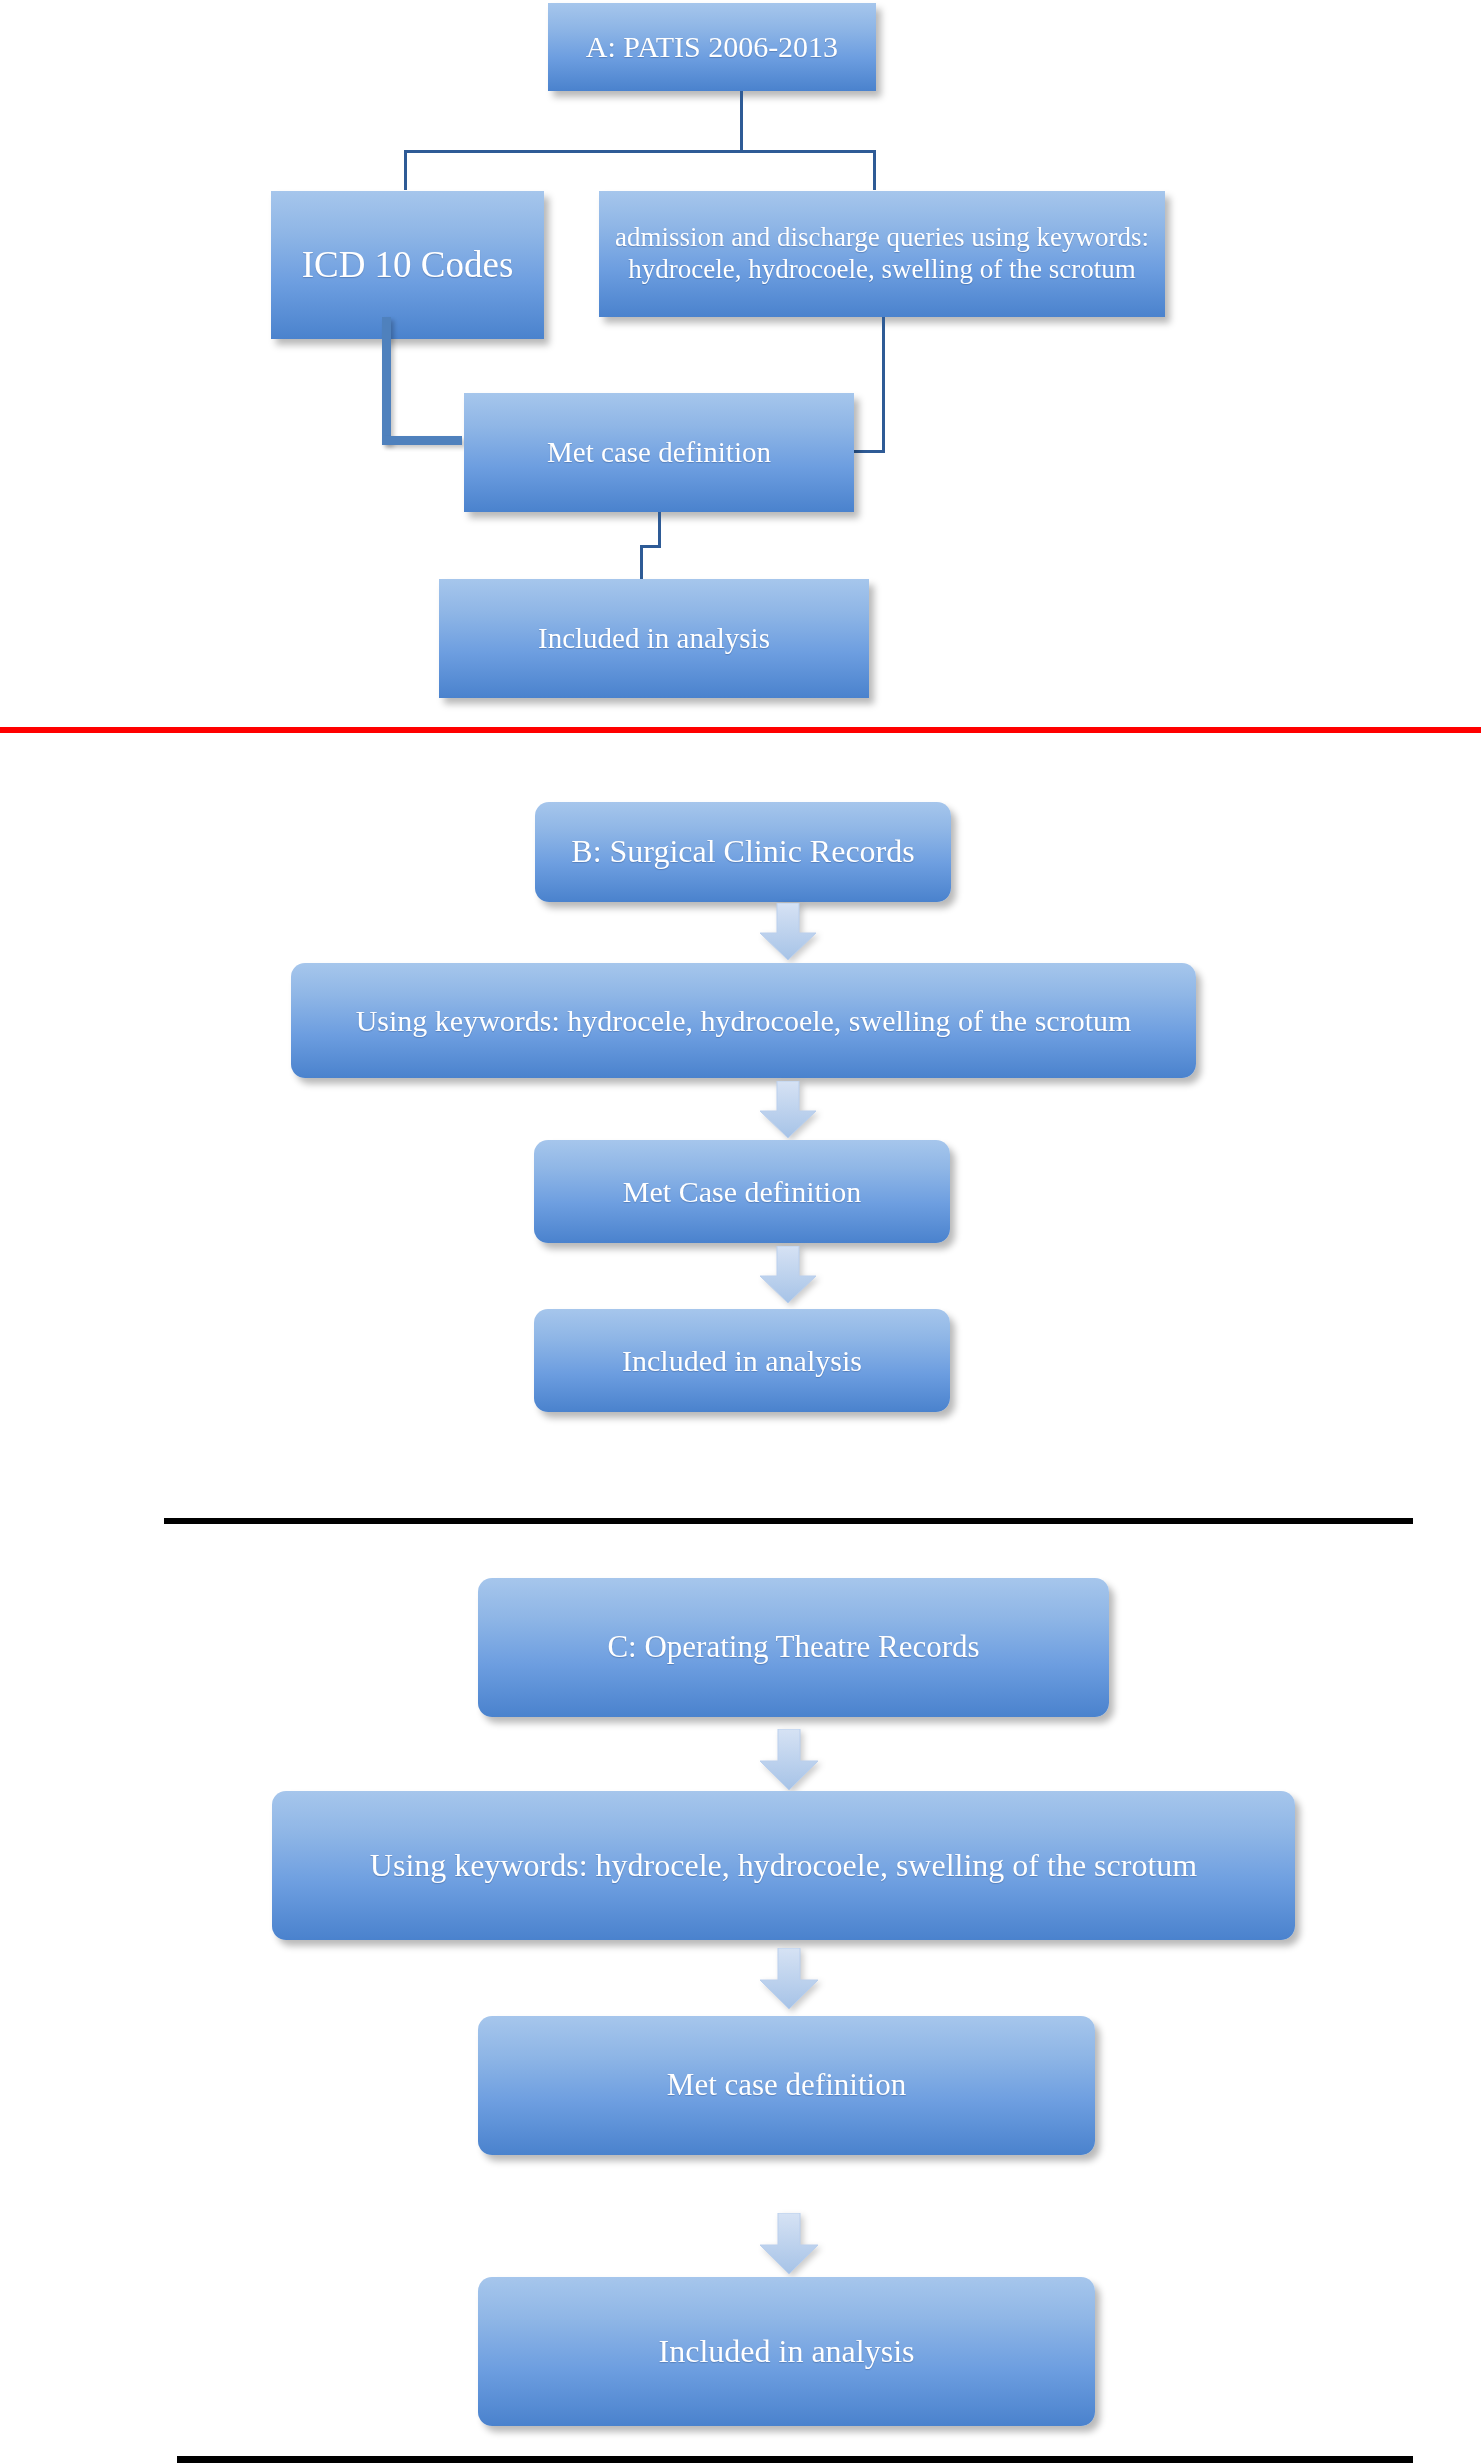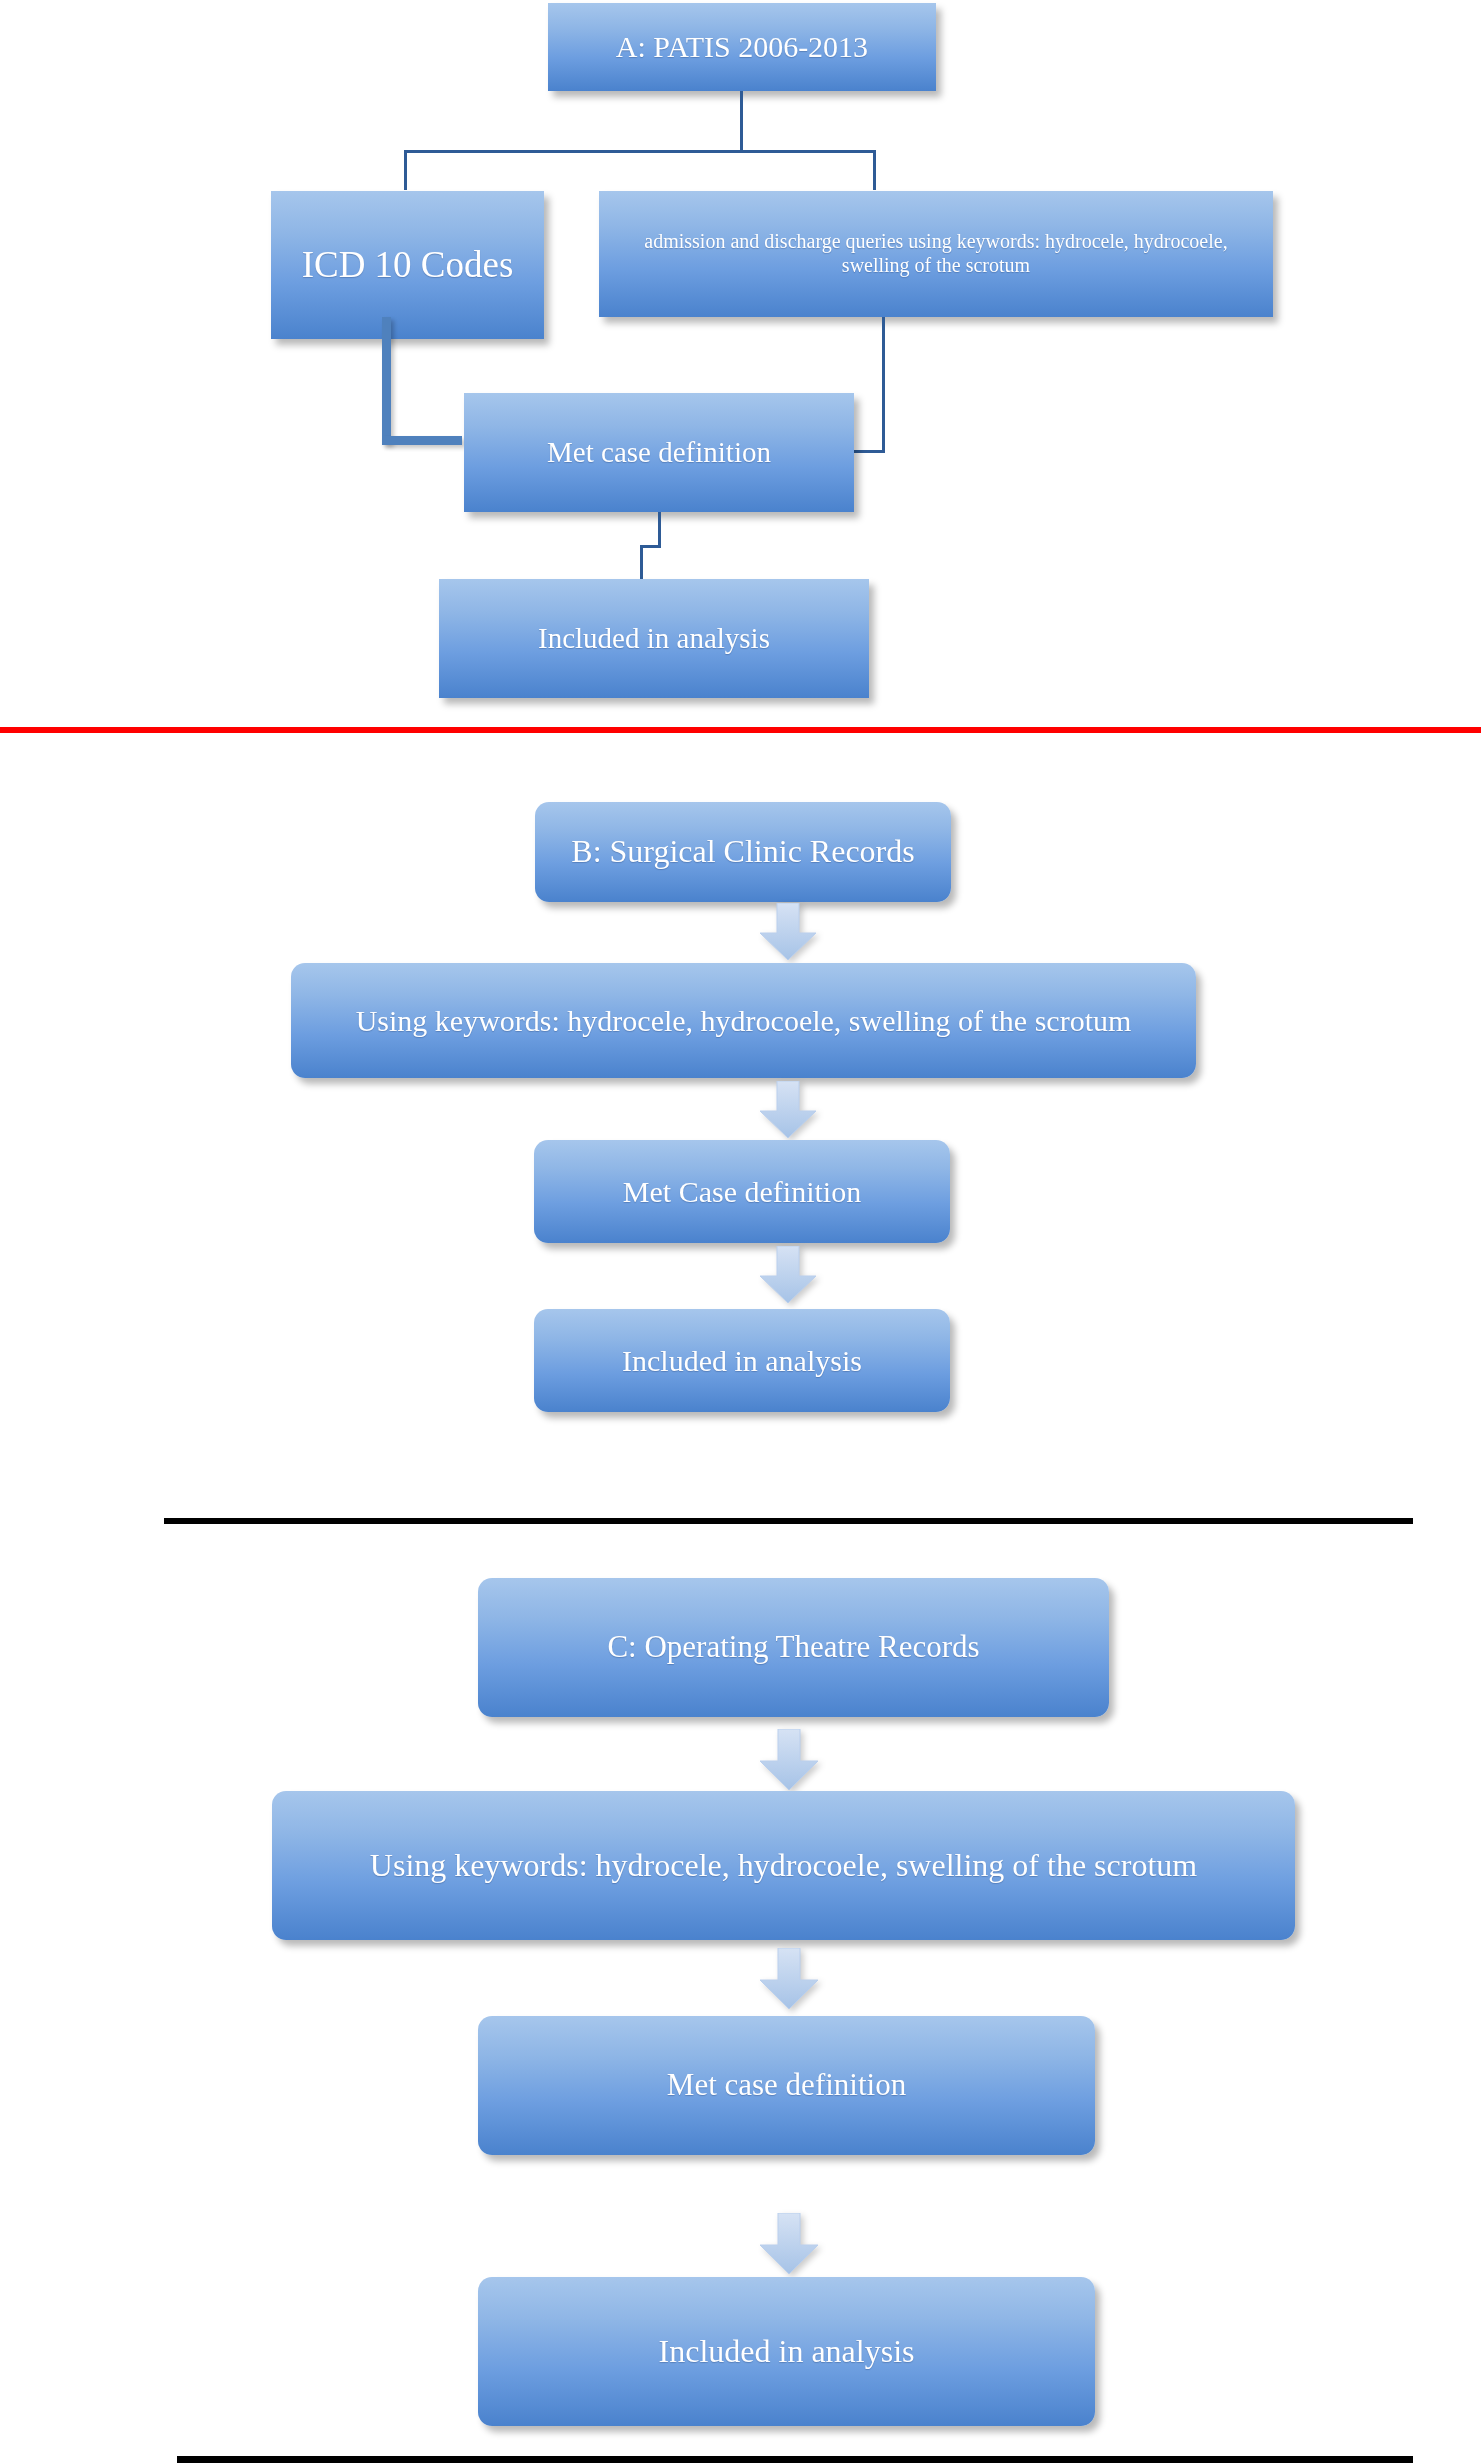--- a/index.html
+++ b/index.html
@@ -37,34 +37,34 @@
   .arrow svg{display:block;}
 
   
   .rule{position:absolute;}
   .rule-red{background:#ff0000;}
   .rule-black{background:#000000;}
 </style>
 </head>
 <body>
 
-<div class="box sharp" style="left:548px;top:3px;width:388px;height:88px;font-size:30px;">
+<div class="box sharp" style="left:548px;top:3px;width:328px;height:88px;font-size:30px;">
   <span>A: PATIS 2006-2013</span>
 </div>
 
 <div class="ln lnv" style="left:740px;top:91px;width:3px;height:62px;"></div>
 <div class="ln lnh" style="left:404px;top:150px;width:472px;height:3px;"></div>
 <div class="ln lnv" style="left:404px;top:150px;width:3px;height:40px;"></div>
 <div class="ln lnv" style="left:873px;top:150px;width:3px;height:40px;"></div>
 
 <div class="box sharp" style="left:271px;top:191px;width:273px;height:148px;font-size:37px;">
   <span>ICD 10 Codes</span>
 </div>
 
-<div class="box sharp" style="left:599px;top:191px;width:674px;height:126px;font-size:20px;">
+<div class="box sharp" style="left:599px;top:191px;width:566px;height:126px;font-size:27px;">
   <span>admission and discharge queries using keywords: hydrocele, hydrocoele, swelling of the scrotum</span>
 </div>
 
 <div class="thick thickv" style="left:382px;top:317px;width:9px;height:127px;"></div>
 <div class="thick thickh" style="left:382px;top:436px;width:80px;height:9px;"></div>
 
 <div class="ln lnv" style="left:882px;top:317px;width:3px;height:135px;"></div>
 <div class="ln lnh" style="left:853px;top:450px;width:32px;height:3px;"></div>
 
 <div class="box sharp" style="left:464px;top:393px;width:390px;height:119px;font-size:29px;">

